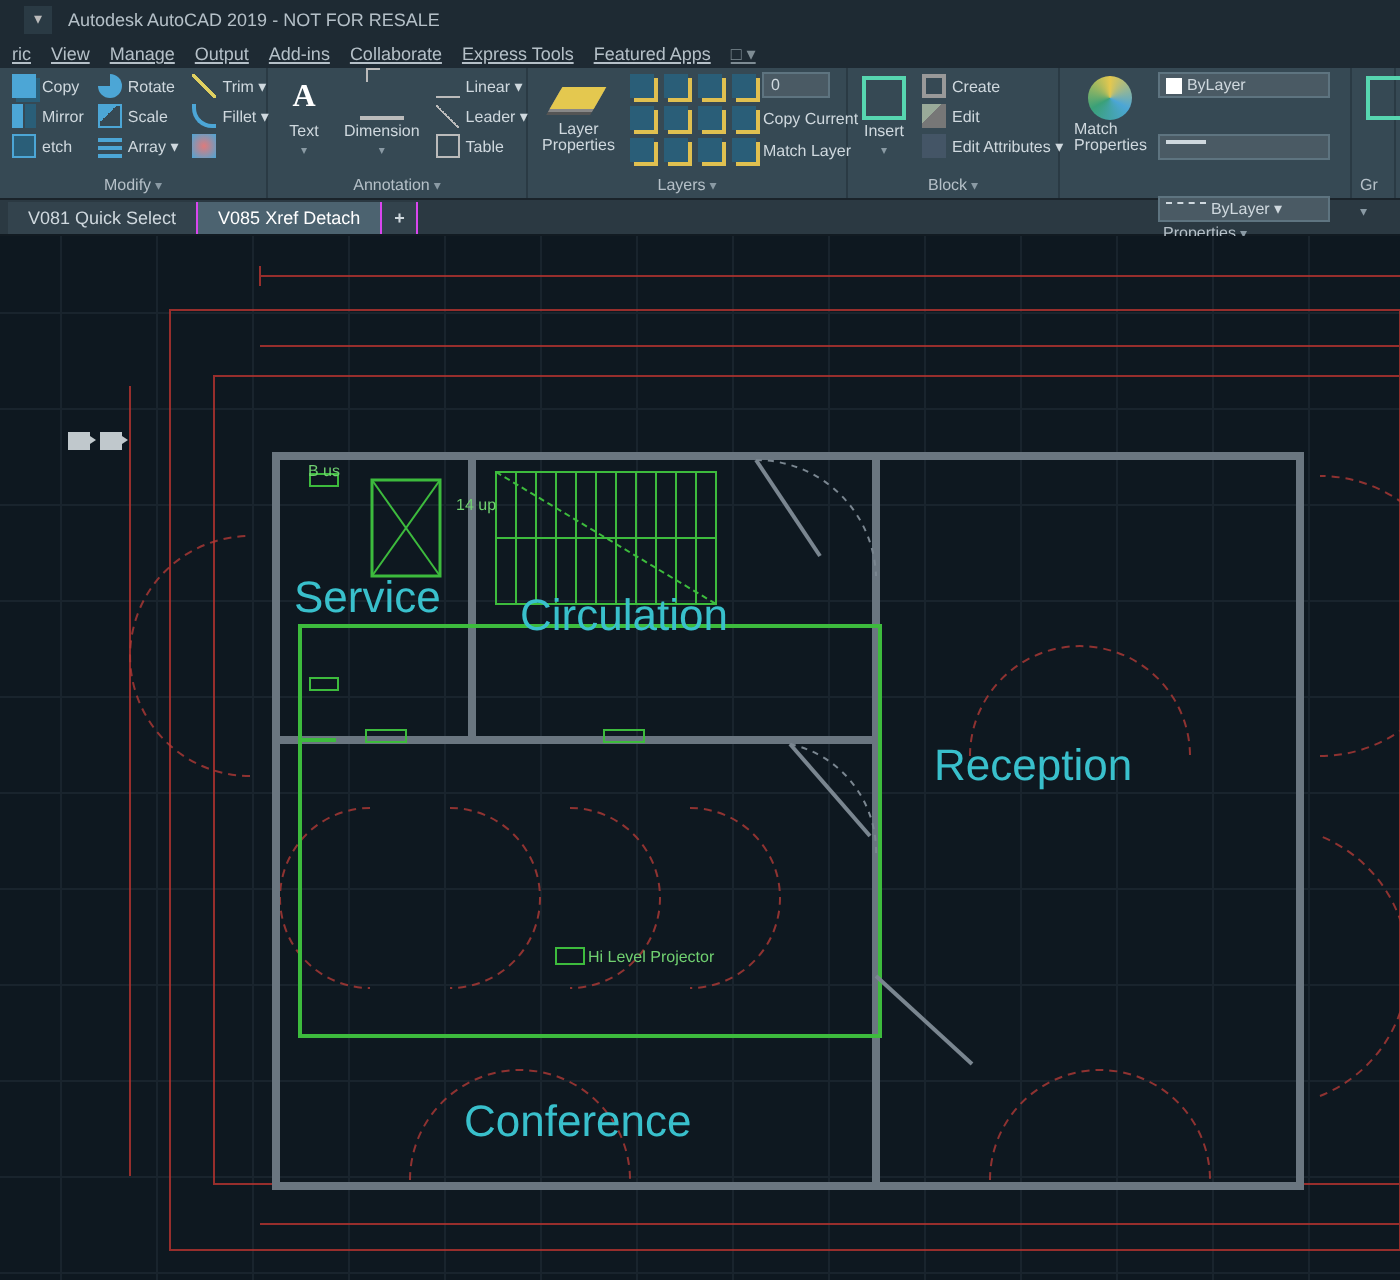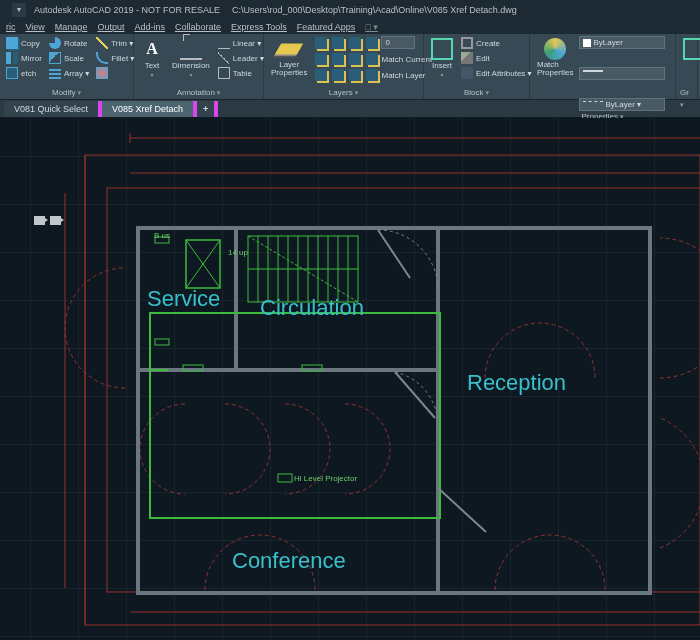--- a/index.html
+++ b/index.html
@@ -37,21 +37,21 @@
   .i-lay{ background:#e4c84f; transform:skew(-30deg) scaleY(.5); box-shadow:0 3px #888, 0 6px #555;}
   .i-sw { background:#2a5e78; box-shadow:2px 2px 0 #e0c050;}
   .i-ins{ border:2px solid #57d6b0;}
   .i-cre{ border:2px dashed #999;}
   .i-edi{ background:linear-gradient(135deg,#9a9 40%,#777 40%);}
   .i-eda{ background:#456;}
   .i-mat{ background:conic-gradient(#e4c84f,#4ca6d6,#3aa078,#e4c84f);border-radius:50%;}
   .layerdd{ width:86px; height:13px; background:#4a5a64; border:1px solid #5e7480; font-size:8px; color:#cfd8de; padding:0 3px; line-height:11px; display:flex; align-items:center; gap:2px;}
   .lineico{ width:20px; height:12px;}
   .tabstrip{ height:18px; background:#2b3942; display:flex; align-items:flex-end; padding-left:4px; gap:0; border-bottom:1px solid #121b22;}
-  .ftab{ font-size:9px; padding:3px 10px; color:#cfd8de; background:#33434d; border-right:4px solid #d946ef; cursor:default;}
+  .ftab{ font-size:9px; padding:3px 10px; color:#cfd8de; background:#33434d; border-right:1px solid #d946ef; cursor:default;}
   .ftab.active{ background:#4c6370; color:#fff;}
   .ftab.add{ padding:3px 6px; font-weight:bold;}
   
   .canvas{ position:relative; width:700px; height:522px; background:#0e1820; background-image:
       linear-gradient(#19242d 1px, transparent 1px),
       linear-gradient(90deg,#19242d 1px, transparent 1px);
     background-size: 48px 48px; background-position: -18px -10px;}
   .canvas svg{ position:absolute; top:0; left:0;}
   .roomlabel{ position:absolute; color:#39c0cc; font-size:22px; font-weight:400; }
   .tinylabel{ position:absolute; color:#70d070; font-size:8px;}
@@ -59,21 +59,20 @@
   .cam{ width:11px; height:9px; background:#c0c8cc; position:relative;}
   .cam::after{content:"";position:absolute; right:-3px; top:2px; width:0;height:0;border-top:2px solid transparent;border-bottom:2px solid transparent;border-left:3px solid #c0c8cc;}
 </style>
 </head>
 <body>
 
 <div class="titlebar">
   <span class="dd">▾</span>
   <span>Autodesk AutoCAD 2019 - NOT FOR RESALE</span>
   <span style="width:12px"></span>
-  <span>C:\Users\rod_000\Desktop\Training\Acad\Online\V085 Xref Detach.dwg</span>
 </div>
 
 <div class="menubar">
   <span>ric</span>
   <span>View</span>
   <span>Manage</span>
   <span>Output</span>
   <span>Add-ins</span>
   <span>Collaborate</span>
   <span>Express Tools</span>
@@ -190,21 +189,21 @@
               <span class="ico i-sw"></span>
             </span>
           <span class="rbtn">
               <span class="ico i-sw"></span>
             </span>
           <span class="rbtn">
               <span class="ico i-sw"></span>
             </span>
           <div class="rbtn">
               <span class="ico i-sw"></span>
-              <span>Match Current</span>
+              <span>Copy Current</span>
             </div>
         </div>
         <div style="display:flex;gap:1px">
           <span class="rbtn">
               <span class="ico i-sw"></span>
             </span>
           <span class="rbtn">
               <span class="ico i-sw"></span>
             </span>
           <span class="rbtn">

